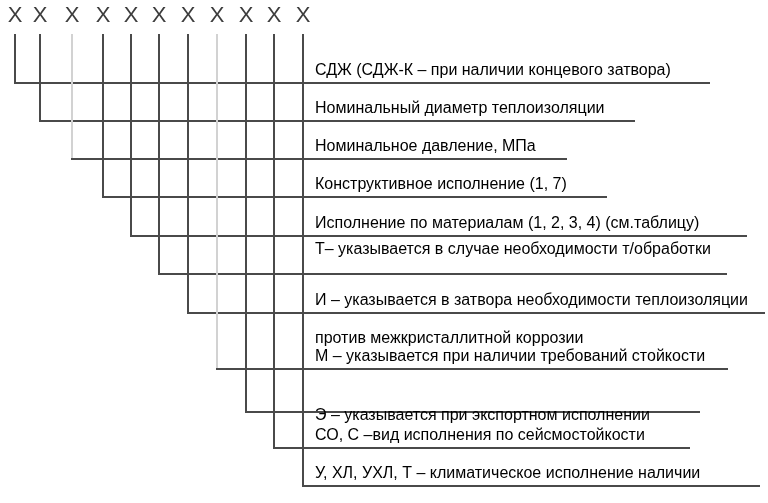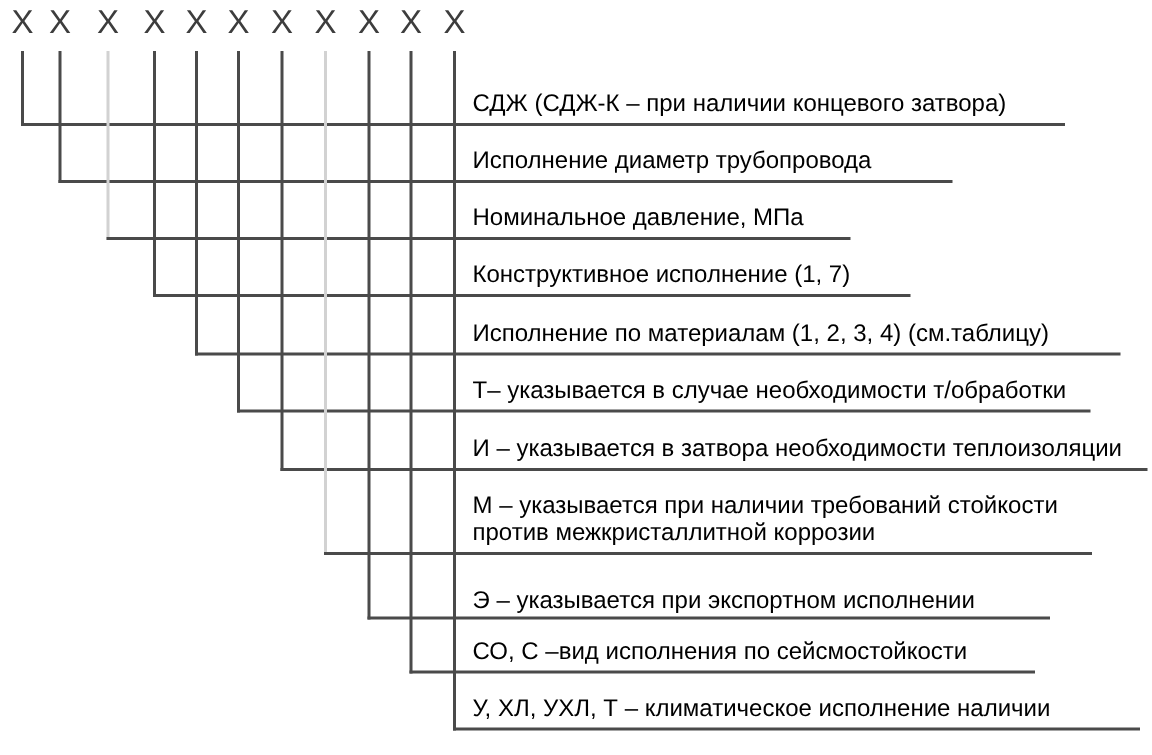--- a/index.html
+++ b/index.html
@@ -66,56 +66,56 @@
     <div class="code-symbol" style="left: 260px;">Х</div>
     <div class="code-symbol" style="left: 289px;">Х</div>
     <div class="vline" style="left: 14px; top: 34px; height: 50px;"></div>
     <div class="hline" style="left: 14px; top: 82px; width: 696px;"></div>
     <div class="row-label" style="bottom: 424px;">
       <div class="line">СДЖ (СДЖ-К – при наличии концевого затвора)</div>
     </div>
     <div class="vline" style="left: 39px; top: 34px; height: 88px;"></div>
     <div class="hline" style="left: 39px; top: 120px; width: 596px;"></div>
     <div class="row-label" style="bottom: 386px;">
-      <div class="line">Исполнение диаметр трубопровода</div>
+      <div class="line">Номинальный диаметр теплоизоляции</div>
     </div>
     <div class="vline light" style="left: 71px; top: 34px; height: 126px;"></div>
     <div class="hline" style="left: 71px; top: 158px; width: 496px;"></div>
     <div class="row-label" style="bottom: 348px;">
       <div class="line">Номинальное давление, МПа</div>
     </div>
     <div class="vline" style="left: 102px; top: 34px; height: 164px;"></div>
     <div class="hline" style="left: 102px; top: 196px; width: 505px;"></div>
     <div class="row-label" style="bottom: 310px;">
       <div class="line">Конструктивное исполнение (1, 7)</div>
     </div>
     <div class="vline" style="left: 130px; top: 34px; height: 203px;"></div>
     <div class="hline" style="left: 130px; top: 235px; width: 617px;"></div>
     <div class="row-label" style="bottom: 271px; margin-top: 29px;">
       <div class="line">Исполнение по материалам (1, 2, 3, 4) (см.таблицу)</div>
     </div>
     <div class="vline" style="left: 158px; top: 34px; height: 241px;"></div>
     <div class="hline" style="left: 158px; top: 273px; width: 569px;"></div>
-    <div class="row-label" style="bottom: 233px; margin-top: 16px;">
+    <div class="row-label" style="bottom: 245px; margin-top: 16px;">
       <div class="line">Т– указывается в случае необходимости т/обработки</div>
     </div>
     <div class="vline" style="left: 187px; top: 34px; height: 280px;"></div>
     <div class="hline" style="left: 187px; top: 312px; width: 578px;"></div>
     <div class="row-label" style="bottom: 194px;">
       <div class="line">И – указывается в затвора необходимости теплоизоляции</div>
     </div>
     <div class="vline light" style="left: 216px; top: 34px; height: 336px;"></div>
     <div class="hline" style="left: 216px; top: 368px; width: 512px;"></div>
     <div class="row-label" style="bottom: 138px;">
+      <div class="line">против межкристаллитной коррозии</div>
       <div class="line">М – указывается при наличии требований стойкости</div>
-      <div class="line">против межкристаллитной коррозии</div>
     </div>
     <div class="vline" style="left: 245px; top: 34px; height: 379px;"></div>
     <div class="hline" style="left: 245px; top: 411px; width: 455px;"></div>
-    <div class="row-label" style="bottom: 93px; margin-top: 48px;">
+    <div class="row-label" style="bottom: 79px; margin-top: 48px;">
       <div class="line">Э – указывается при экспортном исполнении</div>
     </div>
     <div class="vline" style="left: 273px; top: 34px; height: 415px;"></div>
     <div class="hline" style="left: 273px; top: 447px; width: 417px;"></div>
     <div class="row-label" style="bottom: 59px; margin-top: 22px;">
       <div class="line">СО, С –вид исполнения по сейсмостойкости</div>
     </div>
     <div class="vline" style="left: 302px; top: 34px; height: 453px;"></div>
     <div class="hline" style="left: 302px; top: 485px; width: 458px;"></div>
     <div class="row-label" style="bottom: 21px;">

